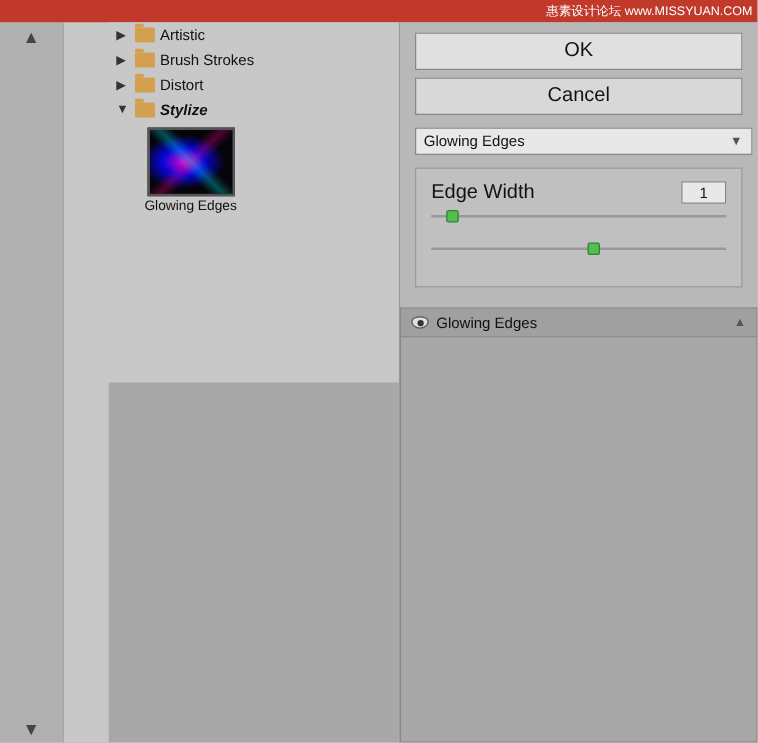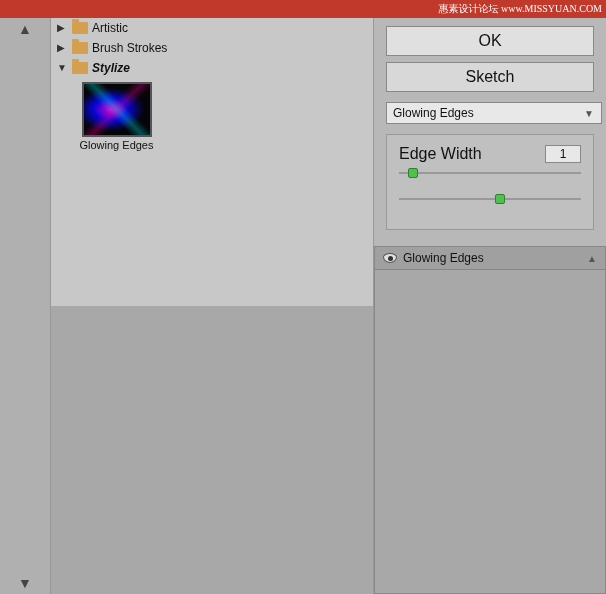--- a/index.html
+++ b/index.html
@@ -16,21 +16,20 @@
     
     .top-bar {
       width: 100%;
       height: 18px;
       background: #c0392b;
       position: absolute;
       top: 0; left: 0;
       display: flex;
       align-items: center;
       padding: 0 4px;
-      font-family: Liberation Serif, serif;
     }
     .top-bar-watermark {
       color: white;
       font-size: 10px;
       margin-left: auto;
     }
 
     
     .main-container {
       position: absolute;
@@ -46,26 +45,27 @@
       width: 50px;
       background: #b0b0b0;
       display: flex;
       flex-direction: column;
       align-items: center;
       padding-top: 4px;
     }
 
     
     .center-panel {
-      width: 324px;
+      width: 270px;
       background: #c8c8c8;
       display: flex;
       flex-direction: column;
       border-right: 1px solid #999;
       border-left: 1px solid #999;
+      padding-left: 36px;
     }
 
     .filter-list {
       flex: 1;
       overflow-y: auto;
       background: #c8c8c8;
     }
 
     .filter-item {
       display: flex;
@@ -346,20 +346,25 @@
         <span class="folder-icon"></span>
         <span>Artistic</span>
       </div>
 
       <div class="filter-item">
         <span class="arrow"></span>
         <span class="folder-icon"></span>
         <span>Brush Strokes</span>
       </div>
 
+      <div class="filter-item">
+        <span class="arrow"></span>
+        <span class="folder-icon"></span>
+        <span>Distort</span>
+      </div>
 
 
       <div class="filter-item expanded" style="font-weight: bold; font-style: italic;">
         <span class="arrow"></span>
         <span class="folder-icon"></span>
         <span>Stylize</span>
       </div>
 
       <div class="stylize-thumb">
         <div class="thumb-img">
@@ -372,21 +377,21 @@
     </div>
 
     <div class="center-bottom"></div>
   </div>
 
   <div class="right-panel">
 
     <div class="right-controls">
       
       <button class="btn-ok">OK</button>
-      <button class="btn-cancel">Sketch</button>
+      <button class="btn-cancel">Cancel</button>
 
       
       <div class="filter-dropdown-row">
         <select class="filter-dropdown">
           <option>Glowing Edges</option>
         </select>
         <span class="dropdown-arrow">▼</span>
       </div>
 
       

